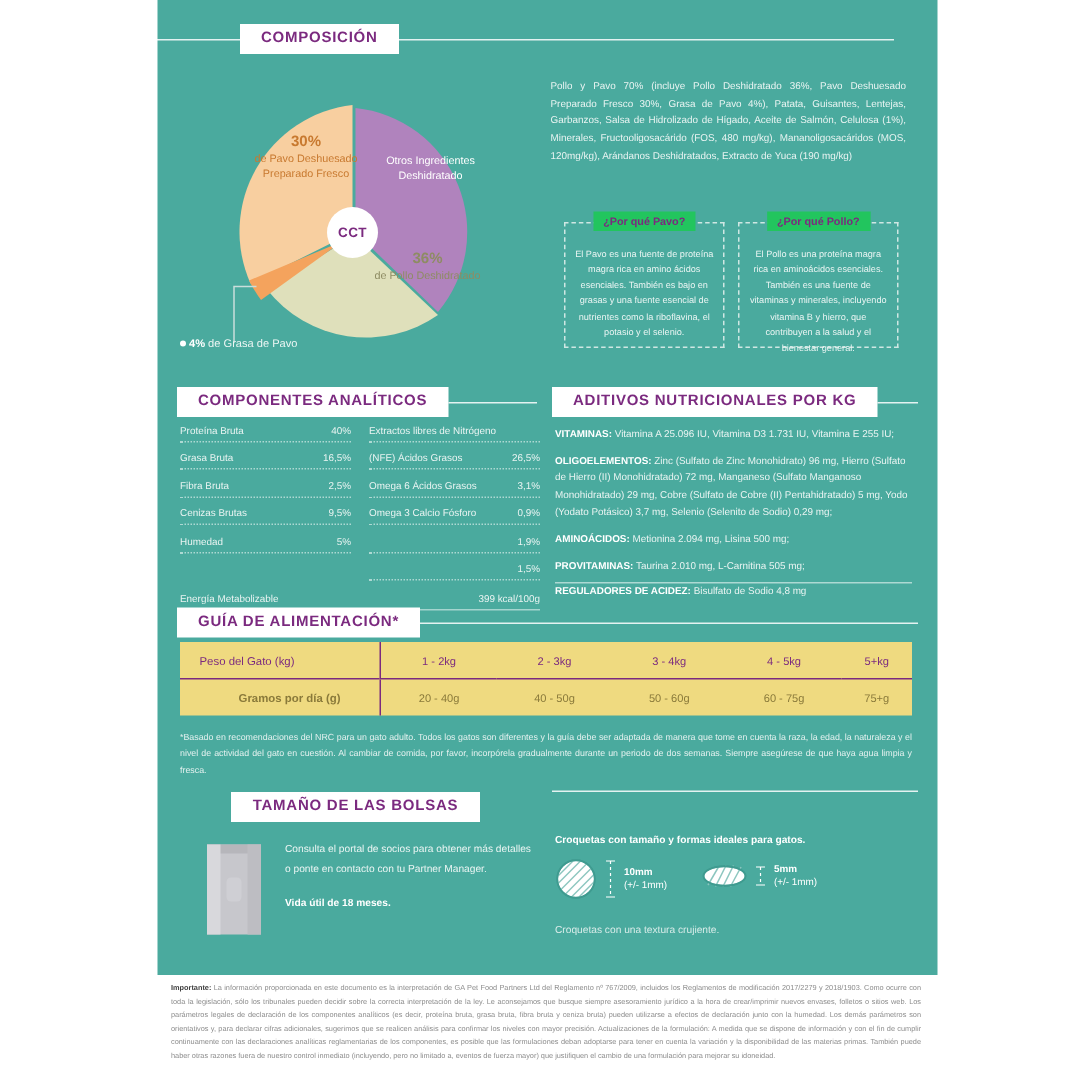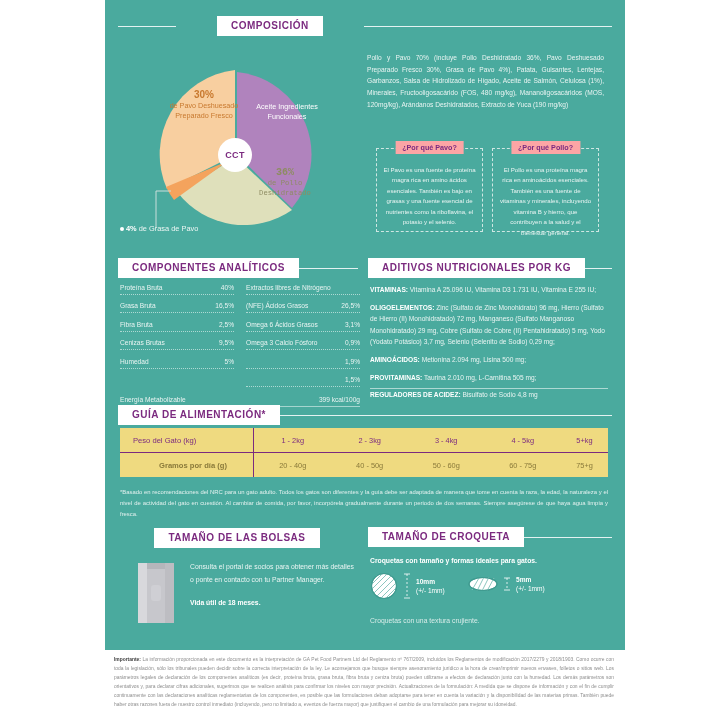--- a/index.html
+++ b/index.html
@@ -22,38 +22,38 @@
   .sec-head .chip{
     background:#ffffff;color:#7b2a7f;
     font-size:10px;font-weight:bold;letter-spacing:.5px;
     padding:5px 14px;white-space:nowrap;
     line-height:1;
   }
   .sec-head .rule{height:1px;background:#ffffff;flex:1;opacity:.85;}
   .sec-head .rule.left{margin-right:0;}
 
   
-  #composicion-head{left:118px;top:16px;width:494px;gap:41px;}
+  #composicion-head{left:102px;top:16px;width:494px;}
   #composicion-head .rule.left{max-width:58px;}
 
   .comp-text{
     position:absolute;left:367px;top:52px;width:237px;
     color:#e9f4f2;font-size:6.6px;line-height:1.78;
     text-align:justify;
   }
 
   
   .pie-wrap{position:absolute;left:140px;top:60px;width:200px;height:180px;}
   .pie-svg{position:absolute;left:0;top:0;}
   .pie-label{position:absolute;text-align:center;line-height:1.32;}
   .pie-label b{display:block;font-size:10px;font-weight:bold;}
   .pie-label span{display:block;font-size:7.2px;}
   #lbl-pavo{left:20px;top:28px;width:88px;color:#c8792f;}
   #lbl-otros{left:112px;top:42px;width:70px;color:#ffffff;font-size:7.2px;line-height:1.45;}
-  #lbl-pollo{left:100px;top:106px;width:90px;color:#8e8c63;font-family:Liberation Mono, monospace;}
+  #lbl-pollo{left:100px;top:106px;width:90px;color:#8e8c63;}
   .cct-badge{
     position:absolute;left:78px;top:78px;width:34px;height:34px;
     border-radius:50%;background:#ffffff;
     display:flex;align-items:center;justify-content:center;
     color:#7b2a7f;font-size:9px;font-weight:bold;letter-spacing:.3px;
   }
   .grasa-note{
     position:absolute;left:-14px;top:164px;
     color:#edf6f4;font-size:7.4px;white-space:nowrap;
   }
@@ -65,21 +65,21 @@
 
   
   .why{
     position:absolute;top:148px;width:105px;height:82px;
     border:1px dashed #cfe7e3;
   }
   #why-pavo{left:376px;}
   #why-pollo{left:492px;}
   .why .why-title{
     position:absolute;left:50%;top:-8px;transform:translateX(-50%);
-    background:#fca5a5;color:#7b2a7f;font-size:7.2px;font-weight:bold;
+    background:#22c55e;color:#7b2a7f;font-size:7.2px;font-weight:bold;
     padding:3px 7px;white-space:nowrap;line-height:1;
   }
   .why .why-body{
     position:absolute;left:6px;right:6px;top:16px;
     color:#eaf5f3;font-size:6.1px;line-height:1.72;text-align:center;
   }
 
   
   #analiticos-head{left:118px;top:258px;width:240px;}
   #aditivos-head{left:368px;top:258px;width:244px;}
@@ -206,21 +206,21 @@
     </svg>
 
     <div class="cct-badge">CCT</div>
 
     <div class="pie-label" id="lbl-pavo">
       <b>30%</b>
       <span>de Pavo Deshuesado Preparado Fresco</span>
     </div>
 
     <div class="pie-label" id="lbl-otros">
-      <span>Aceite Ingredientes Funcionales</span>
+      <span>Otros Ingredientes Deshidratado</span>
     </div>
 
     <div class="pie-label" id="lbl-pollo">
       <b>36%</b>
       <span>de Pollo Deshidratado</span>
     </div>
 
     <div class="grasa-dot"></div>
     <div class="grasa-note">
       <b>4%</b><span> de Grasa de Pavo</span>
@@ -337,21 +337,20 @@
   </tbody>
     </table>
 
   <div class="guia-note">*Basado en recomendaciones del NRC para un gato adulto. Todos los gatos son diferentes y la guía debe ser adaptada de manera que tome en cuenta la raza, la edad, la naturaleza y el nivel de actividad del gato en cuestión. Al cambiar de comida, por favor, incorpórela gradualmente durante un periodo de dos semanas. Siempre asegúrese de que haya agua limpia y fresca.</div>
 
   <div class="sec-head" id="bolsas-head">
     <div class="chip">TAMAÑO DE LAS BOLSAS</div>
     <div class="rule"></div>
   </div>
   <div class="sec-head" id="croqueta-head">
-    <div class="chip">TAMAÑO DE CROQUETA</div>
     <div class="rule"></div>
   </div>
 
   <svg class="bag" viewBox="0 0 44 70">
     <path d="M4,8 L40,8 L40,68 L4,68 Z" fill="#c7c7cc"></path>
     <path d="M4,8 L40,8 L40,14 L4,14 Z" fill="#b6b6bb"></path>
     <path d="M4,8 L13,8 L13,68 L4,68 Z" fill="#d8d8dc"></path>
     <path d="M31,8 L40,8 L40,68 L31,68 Z" fill="#bdbdc2"></path>
     <rect x="17" y="30" width="10" height="16" rx="3" fill="#cfcfd4"></rect>
   </svg>

